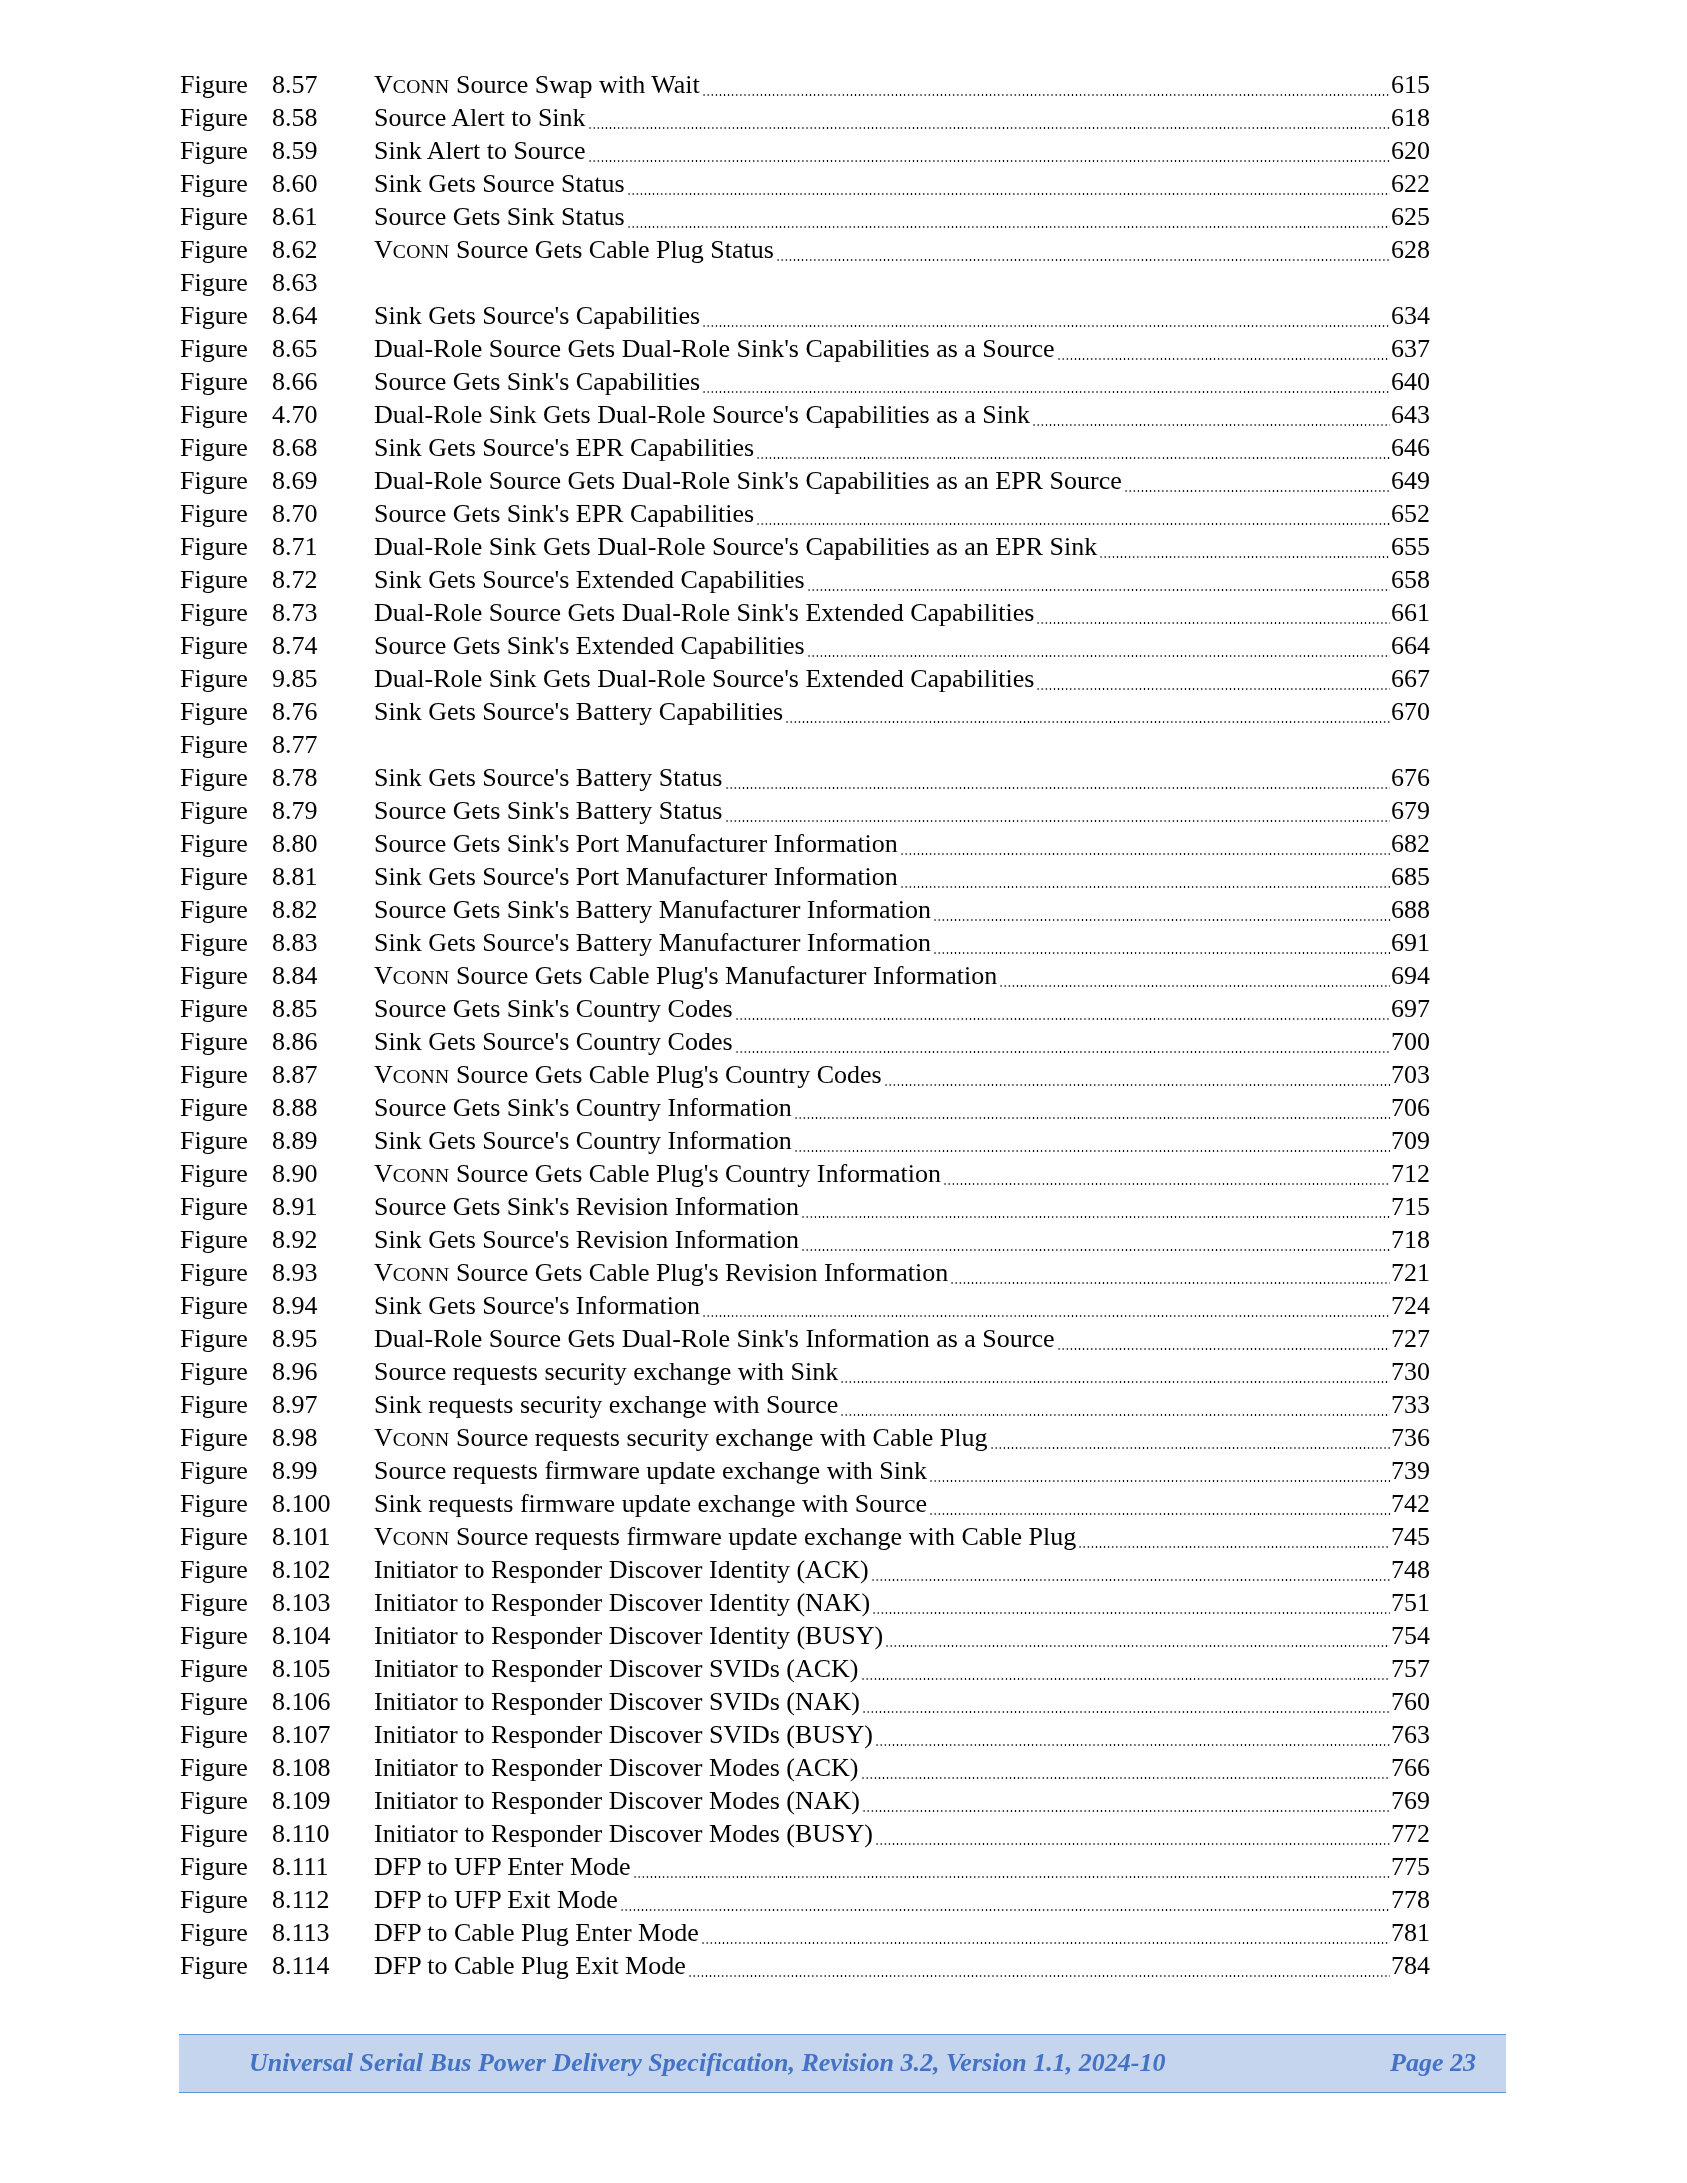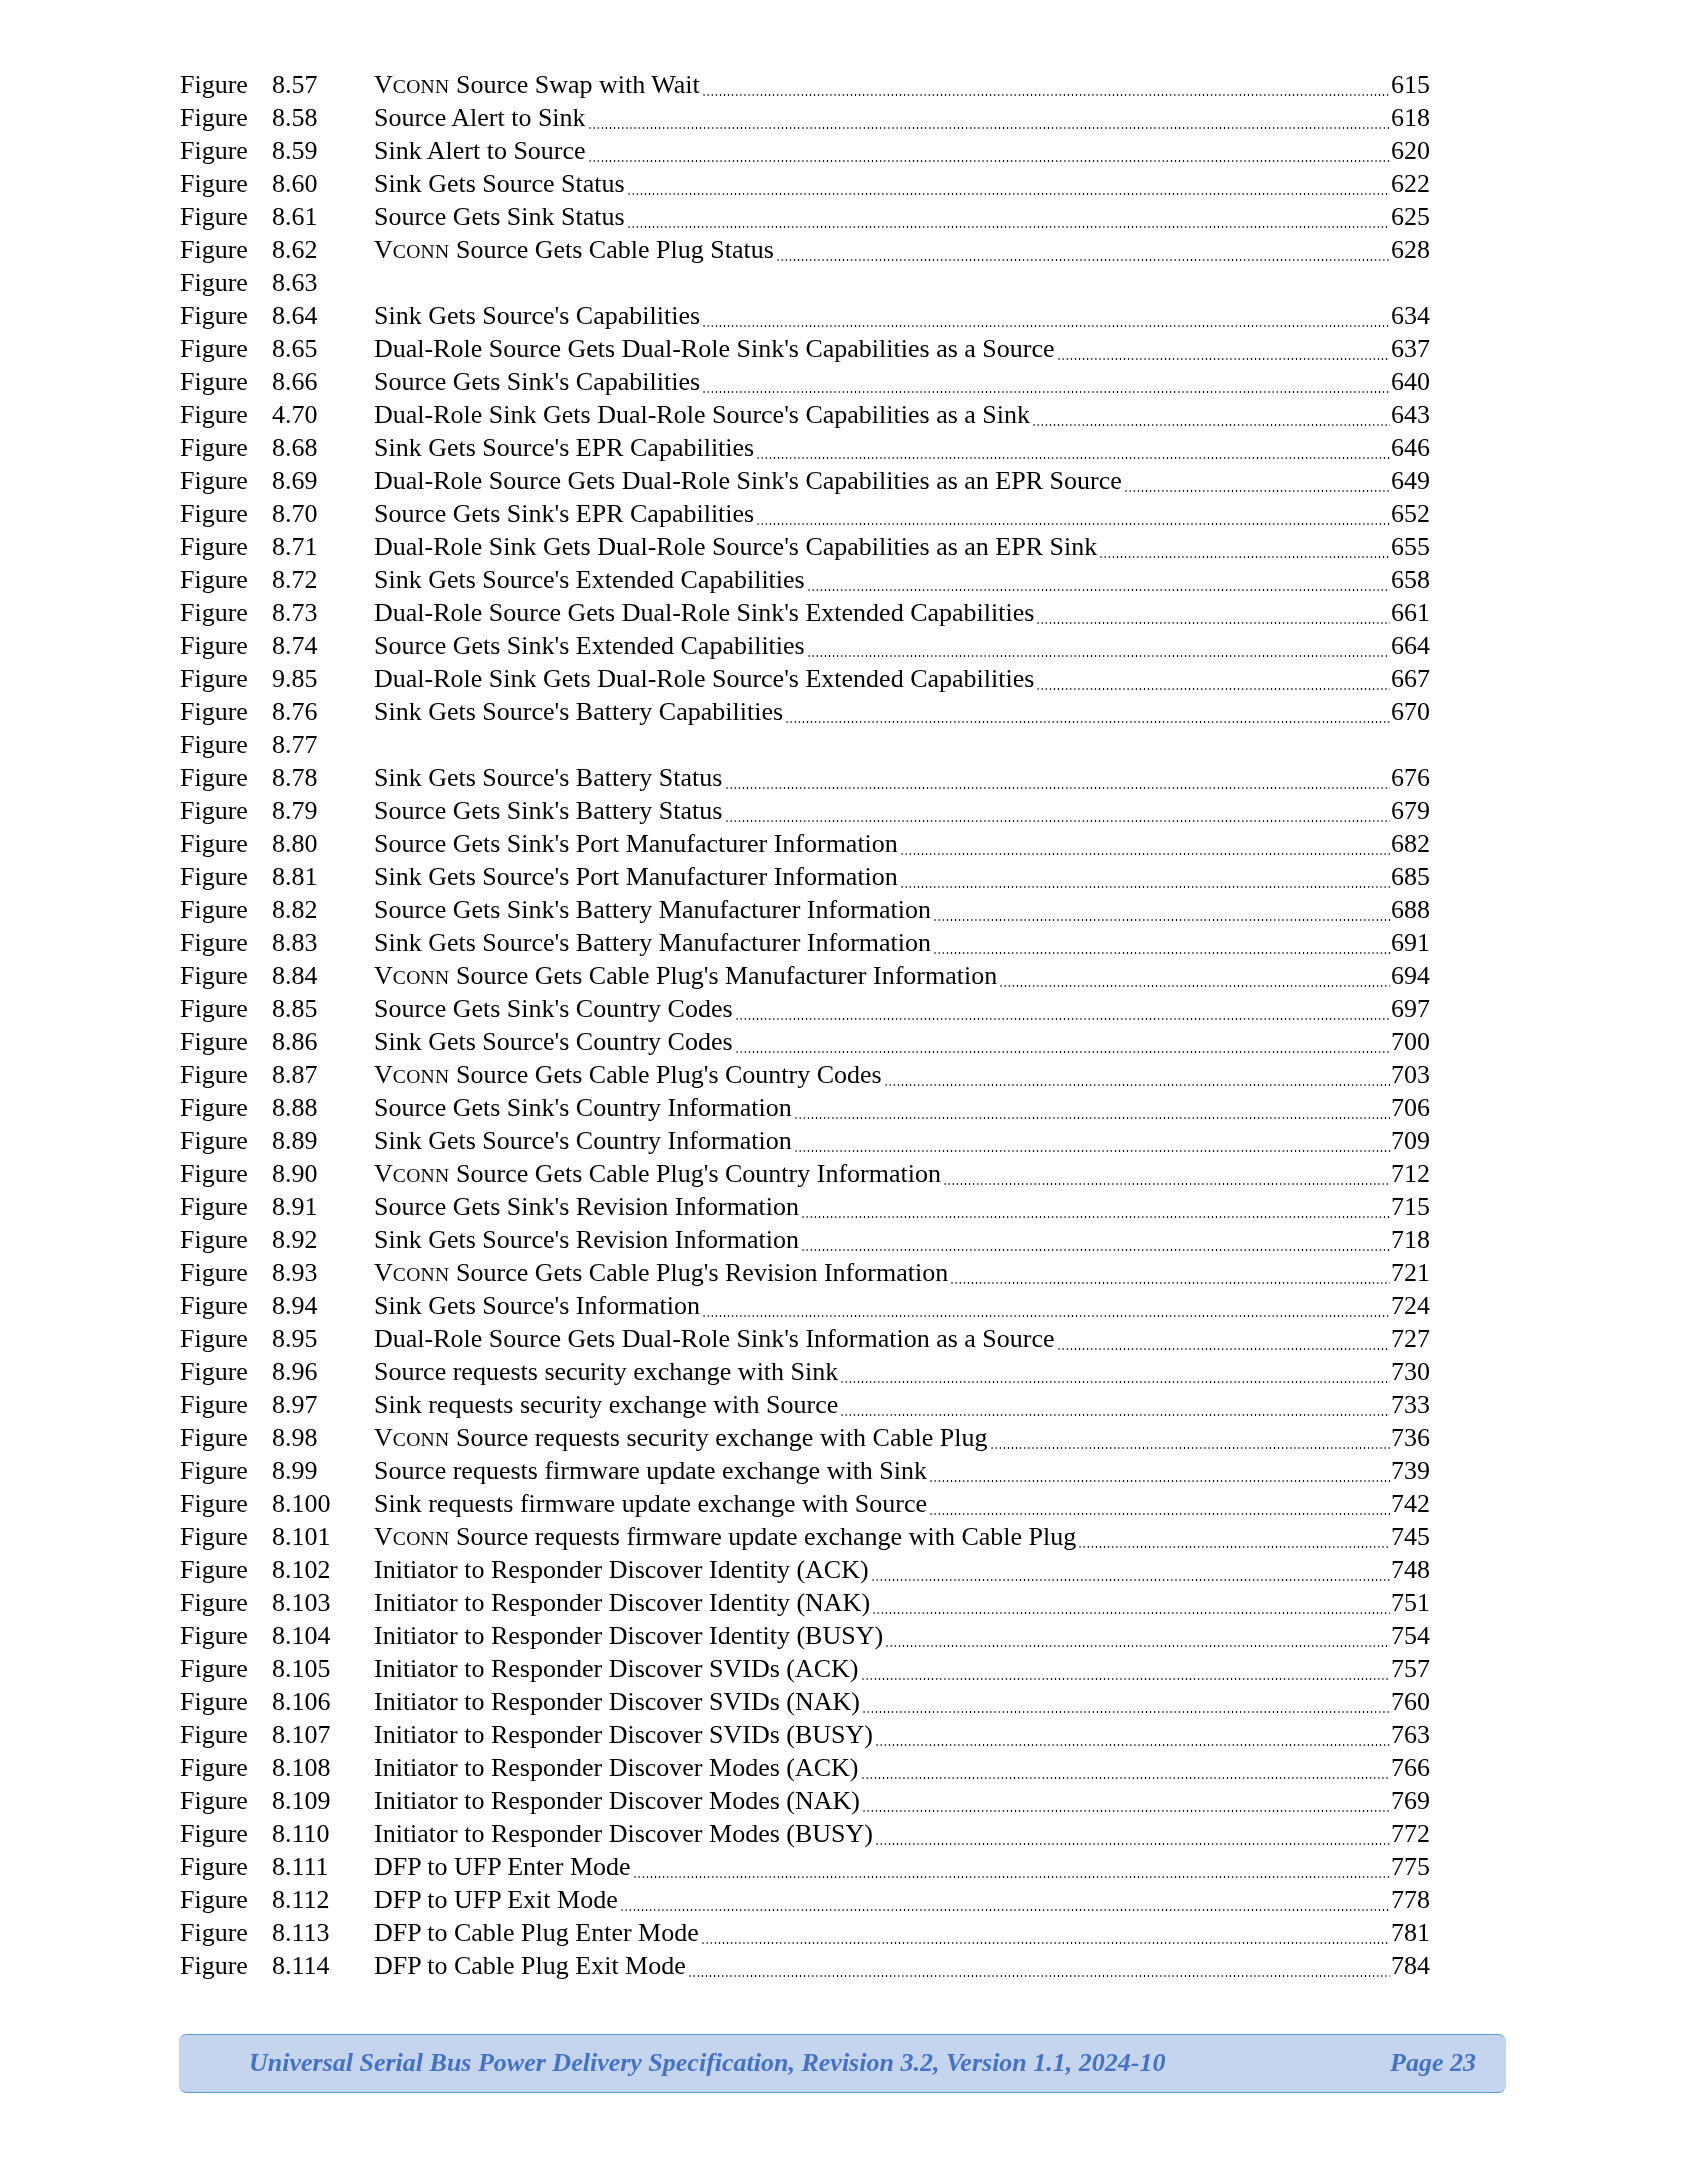--- a/index.html
+++ b/index.html
@@ -20,21 +20,21 @@
     flex: 1 1 auto; height: 2.1px; align-self: flex-end; margin-bottom: 7.2px;
     background-image: radial-gradient(circle, #000 0.8px, transparent 1px);
     background-size: 4.1px 2.1px; background-repeat: repeat-x; background-position: left center;
   }
   .row .page-ref { flex: 0 0 auto; padding-left: 1px; }
   .footer {
     position: absolute; left: 179px; top: 2034px; width: 1327px; height: 59px;
     background: #c6d5ee; border-top: 1.6px solid #5b9bd5; border-bottom: 1.6px solid #5b9bd5;
     box-sizing: border-box;
     font-family: "Liberation Serif", "DejaVu Serif", serif;
-    font-weight: bold; font-style: italic; font-size: 26px; color: #4472c4; border-radius: 8px;
+    font-weight: bold; font-style: italic; font-size: 26px; color: #4472c4;
   }
   .footer .doc-title { position: absolute; left: 70px; top: 0; line-height: 56px; white-space: nowrap; }
   .footer .page-label { position: absolute; right: 30px; top: 0; line-height: 56px; white-space: nowrap; }
 </style>
 </head>
 <body>
 
 <div class="page">
   <div class="toc" id="toc">
       <div class="row">

